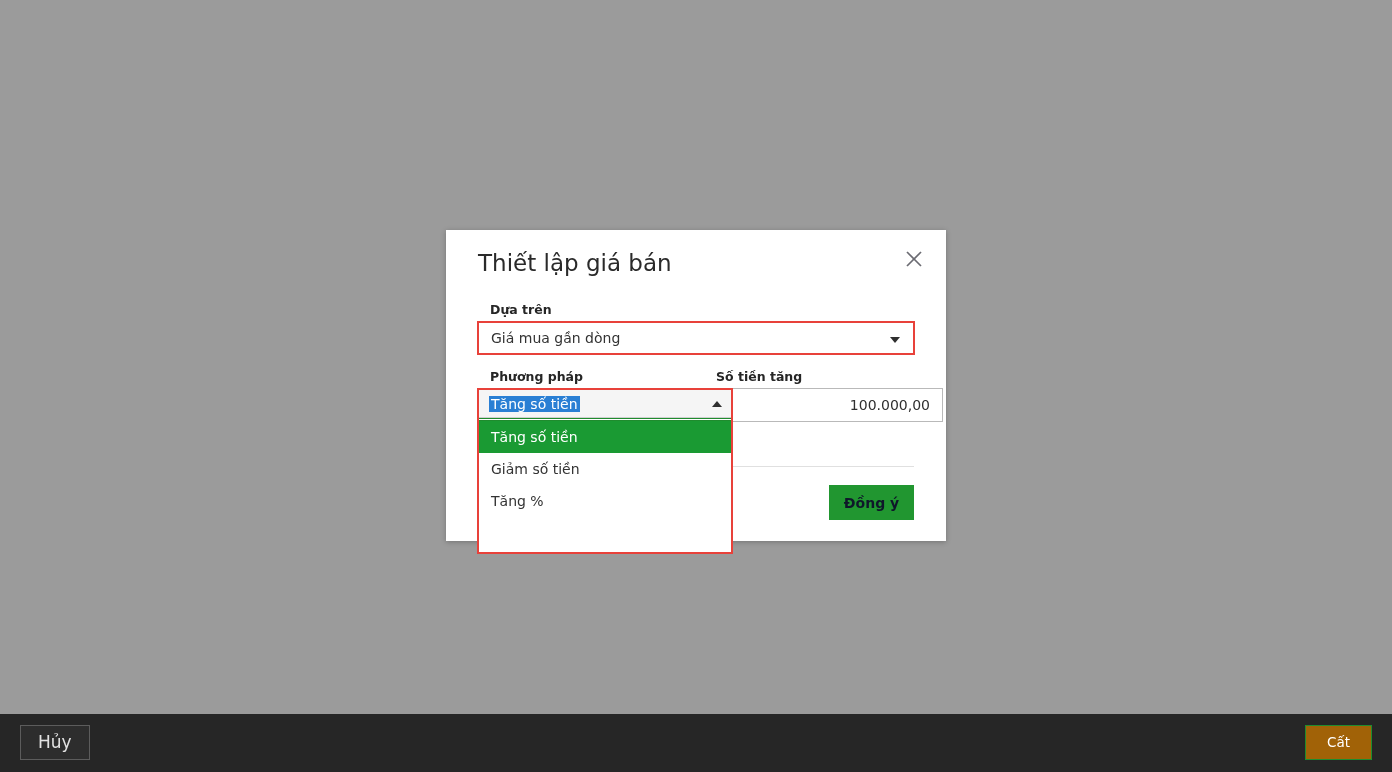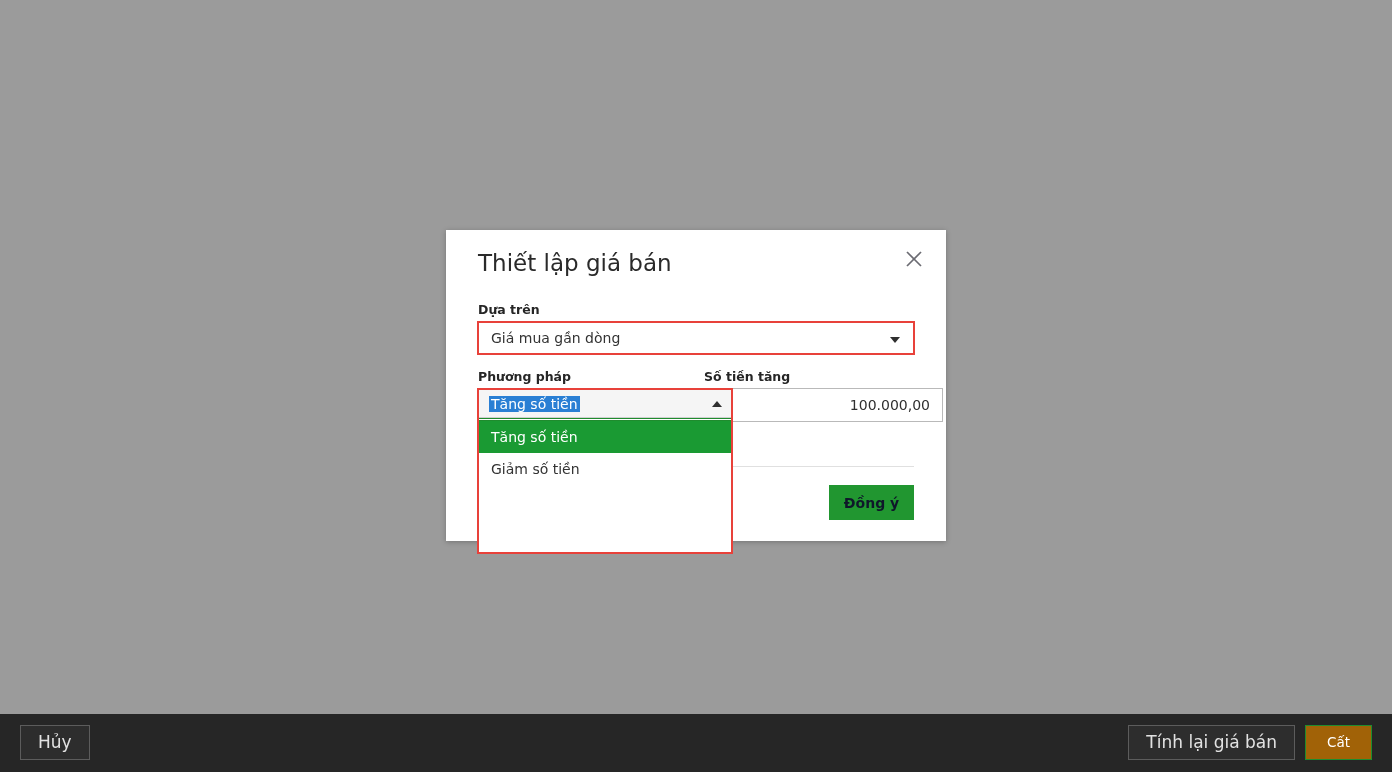--- a/index.html
+++ b/index.html
@@ -136,21 +136,21 @@
   }
 
   
   .modal {
     position: absolute; left: 446px; top: 230px; width: 500px; height: 311px;
     background: #ffffff; z-index: 50; box-shadow: 0 1px 5px rgba(0,0,0,.25);
   }
   .modal-title { position: absolute; left: 32px; top: 20px; font-size: 23px; color: #2a2a2a; }
   .modal-close { position: absolute; right: 18px; top: 15px; width: 28px; height: 28px; cursor: pointer;
                  display: flex; align-items: center; justify-content: center; }
-  .m-label { position: absolute; font-size: 12.5px; font-weight: bold; color: #262626; }
+  .m-label { position: absolute; font-size: 12.5px; font-weight: bold; color: #262626; margin-left: 12px; }
   .m-select-hl {
     position: absolute; border: 2px solid #e8413a; background: #ffffff;
     height: 34px; display: flex; align-items: center; padding: 0 12px;
     font-size: 14px; color: #333; cursor: pointer;
   }
   .m-select-hl .caret {
     position: absolute; right: 13px; top: 14px;
     width: 0; height: 0; border-left: 5px solid transparent; border-right: 5px solid transparent;
     border-top: 6px solid #2f2f2f;
   }
@@ -372,24 +372,24 @@
 
 <div class="dd-open">
   <div class="dd-current">
     <span class="sel-text">Tăng số tiền</span>
     <span class="caret-up"></span>
   </div>
   <div class="dd-sep"></div>
   <div class="dd-list">
     <div class="dd-item active">Tăng số tiền</div>
     <div class="dd-item">Giảm số tiền</div>
+    <div class="dd-item">Tăng %</div>
   </div>
 </div>
 
 <div class="bottom-bar">
   <div class="left">
     <button class="btn-dark">Hủy</button>
   </div>
   <div class="right">
-    <button class="btn-dark">Tính lại giá bán</button>
     <button class="btn-green">Cất</button>
   </div>
 </div>
 
 </body></html>

